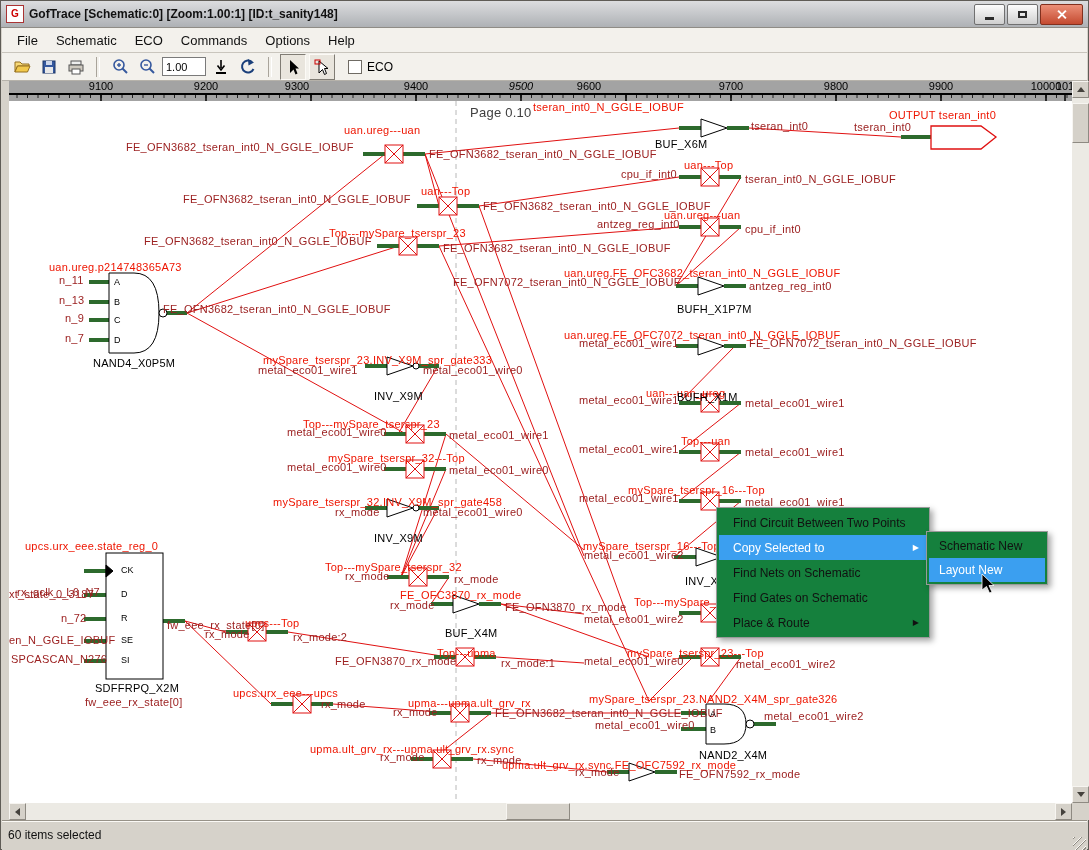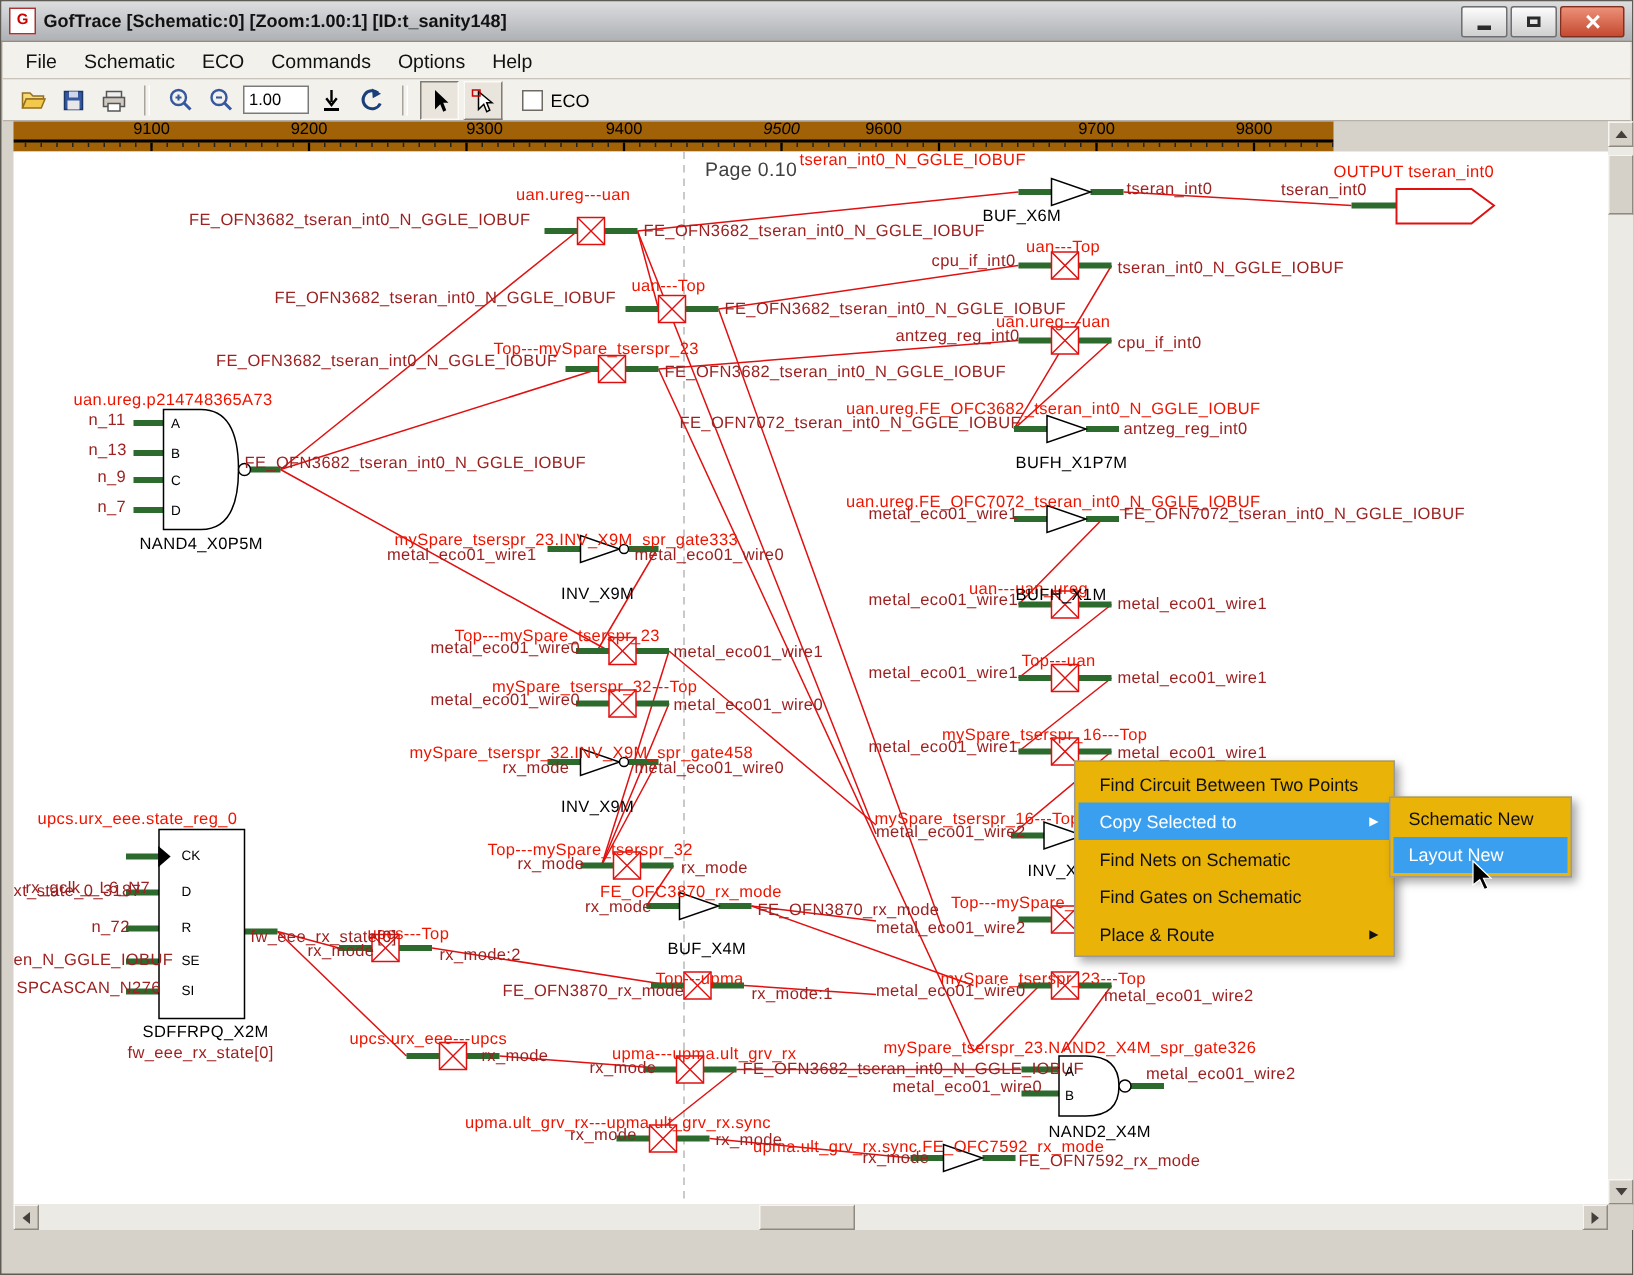--- a/index.html
+++ b/index.html
@@ -38,21 +38,21 @@
   .tool-toggle{border:1px solid;background:#e9e5dd;}
   .tool-toggle.pressed{border-color:#807c74 #fcfaf6 #fcfaf6 #807c74;}
   .tool-toggle.up{border-color:#fcfaf6 #807c74 #807c74 #fcfaf6;}
   .tsep{width:2px;height:20px;border-left:1px solid #a9a49b;border-right:1px solid #fff;margin:0 5px;}
   .zoom-input{width:36px;height:17px;border:1px solid #7a7a7a;font-size:11px;padding:0 3px;
     font-family:"Liberation Sans",sans-serif;}
   .eco{display:flex;align-items:center;gap:5px;margin-left:10px;font-size:12px;}
   .checkbox{width:12px;height:12px;background:#fff;border:1px solid #6f6b64;display:inline-block;}
 
   
-  .ruler{position:absolute;left:8px;top:80px;width:880px;height:20px;background:#a16207;overflow:hidden;}
+  .ruler{position:absolute;left:8px;top:80px;width:1063px;height:20px;background:#a3a3a3;overflow:hidden;}
   #ruler-labels{position:absolute;left:0;top:0;width:100%;height:12px;}
   .rlabel{position:absolute;top:-1px;transform:translateX(-50%);font-size:11px;color:#000;white-space:nowrap;}
   .rline{position:absolute;left:0;right:0;top:12px;height:2px;background:#000;}
   #ruler-ticks{position:absolute;left:0;top:14px;}
 
   
   .canvas{position:absolute;left:8px;top:100px;width:1063px;height:702px;background:#fff;overflow:hidden;}
   #sch-svg{position:absolute;left:0;top:0;}
   #labels{position:absolute;left:0;top:0;width:100%;height:100%;}
   .lbl{position:absolute;font-size:11px;letter-spacing:.25px;white-space:pre;line-height:13px;}
@@ -75,21 +75,21 @@
   .tri-rt{width:0;height:0;border-top:4px solid transparent;border-bottom:4px solid transparent;border-left:5px solid #44413c;}
 
   
   .statusbar{position:absolute;left:1px;right:1px;top:819px;height:30px;background:#d6d2ca;
     border-top:1px solid #979288;box-shadow:inset 0 1px 0 #fbf9f5;font-size:12px;color:#111;}
   .status-text{position:absolute;left:6px;top:7px;}
   .grip{position:absolute;right:1px;bottom:1px;width:13px;height:13px;
     background:repeating-linear-gradient(135deg,#fbf9f5 0 1px,#8e8a82 1px 2px,transparent 2px 5px);}
 
   
-  .ctx{position:absolute;background:#eab308;border:1px solid #9a9a9a;
+  .ctx{position:absolute;background:#15803d;border:1px solid #9a9a9a;
     box-shadow:3px 3px 6px rgba(0,0,0,.35);padding:2px;box-sizing:border-box;z-index:50;}
   #ctx{left:715px;top:506px;width:214px;}
   #ctx2{left:925px;top:530px;width:122px;z-index:51;}
   .cm-item{height:25px;display:flex;align-items:center;justify-content:space-between;
     padding:0 8px 0 14px;font-size:12px;color:#111;}
   #ctx2 .cm-item{height:24px;padding:0 8px 0 10px;}
   .cm-item.sel{background:#3b9ff0;color:#fff;}
   .cm-arrow{font-size:8px;}
 
   #cursor{position:absolute;left:980px;top:572px;z-index:99;}
@@ -189,21 +189,21 @@
     <label class="eco">
       <span class="checkbox"></span>
       <span>ECO</span>
     </label>
   </div>
 
   <div class="ruler">
     <div id="ruler-labels">
         <span class="rlabel" style="left: 92px;">9100</span>
         <span class="rlabel" style="left: 197px;">9200</span>
-        <span class="rlabel" style="left: 314px; text-align: right;">9300</span>
+        <span class="rlabel" style="left: 288px; text-align: right;">9300</span>
         <span class="rlabel" style="left: 407px;">9400</span>
         <span class="rlabel" style="left: 512px; font-style: italic;">9500</span>
         <span class="rlabel" style="left: 580px;">9600</span>
         <span class="rlabel" style="left: 722px;">9700</span>
         <span class="rlabel" style="left: 827px;">9800</span>
         <span class="rlabel" style="left: 932px;">9900</span>
         <span class="rlabel" style="left: 1037px;">10000</span>
         <span class="rlabel" style="left: 1056px;">101</span>
       </div>
     <div class="rline"></div>
@@ -686,20 +686,24 @@
     <div class="sb-btn" style="left:0;top:0;width:17px;height:17px;">
         <span class="tri-lf"></span>
       </div>
     <div class="sb-thumb" style="left:497px;top:0;width:64px;height:17px;"></div>
     <div class="sb-btn" style="right:0;top:0;width:17px;height:17px;">
         <span class="tri-rt"></span>
       </div>
   </div>
   <div class="corner"></div>
 
+  <div class="statusbar">
+    <span class="status-text">60 items selected</span>
+    <div class="grip"></div>
+  </div>
 
   <div class="ctx" id="ctx">
       <div class="cm-item">
         <span>Find Circuit Between Two Points</span>
       </div>
       <div class="cm-item sel">
         <span>Copy Selected to</span>
         <span class="cm-arrow">▶</span>
       </div>
       <div class="cm-item">

